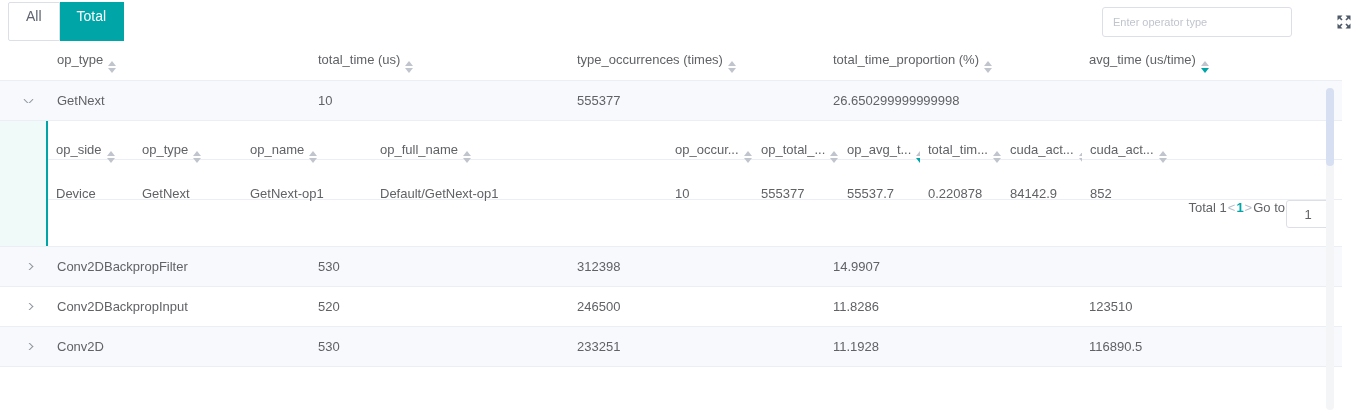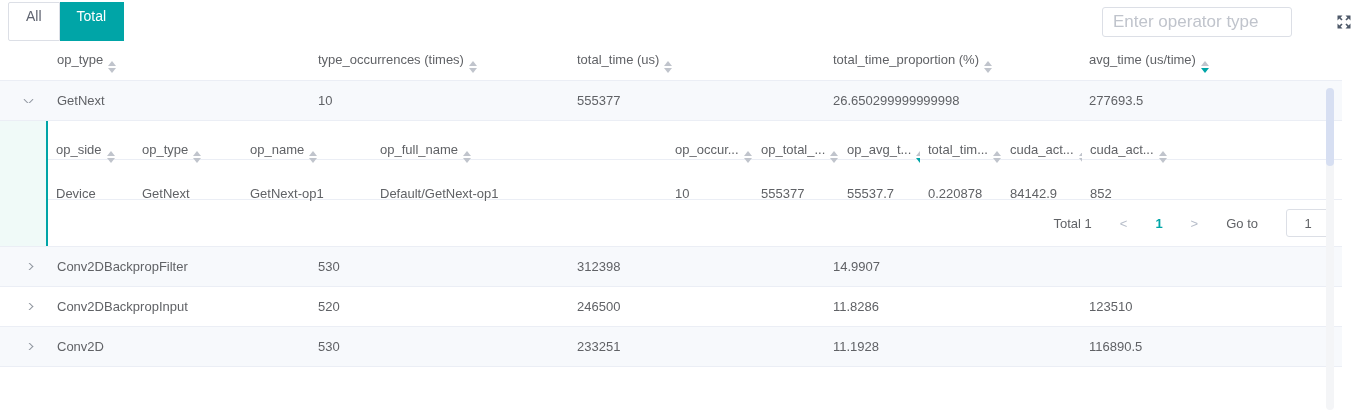--- a/index.html
+++ b/index.html
@@ -8,21 +8,21 @@
   .page { position:relative; width:1366px; height:414px; }
 
   
   .topbar { display:flex; align-items:center; padding:7px 14px 0 8px; height:36px; }
   .tabgroup { display:inline-flex; }
   .tab { height:39px; line-height:26px; padding:0 17px; font-size:14px; cursor:pointer; }
   .tab-all { border:1px solid #dcdfe6; border-radius:2px 0 0 2px; background:#fff; color:#5f6470; }
   .tab-type { background:#00a5a7; color:#fff; border:1px solid #00a5a7; border-left:none; }
   .spacer { flex:1; }
   .search-input { width:190px; height:30px; border:1px solid #dcdfe6; border-radius:3px;
-                  padding:0 10px; font-size:17px; color:#606266; margin-right:44px; outline:none;
+                  padding:0 10px; font-size:11px; color:#606266; margin-right:44px; outline:none;
                   font-family:"Liberation Sans", sans-serif; }
   .search-input::placeholder { color:#c0c4cc; }
   .fs-icon { width:16px; height:16px; cursor:pointer; }
 
   
   .table { width:1342px; margin-top:12px; font-size:13px; }
   .mrow { display:grid; grid-template-columns:47px 261px 259px 256px 256px 1fr;
           align-items:center; border-bottom:1px solid #ebeef5; }
   .mhead { height:33px; }
   .mbody { height:40px; }
@@ -46,22 +46,22 @@
   .expanded { display:flex; border-bottom:1px solid #ebeef5; }
   .mint { width:46px; background:#f0faf8; }
   .nested { flex:1; border-left:2px solid #00a5a7; }
   .nrow { display:grid; grid-template-columns:86px 108px 130px 295px 86px 86px 81px 82px 80px 98px;
           align-items:center; border-bottom:1px solid #ebeef5; }
   .nhead { height:39px; }
   .nbody { height:40px; }
   .ncell { padding-left:8px; white-space:nowrap; overflow:hidden;margin-top:28px; }
 
   
-  .pager { height:46px; display:flex; align-items:center; justify-content:flex-end;
-           gap:28px; padding-right:12px; font-size:13px; }
+  .pager { height:46px; display:flex; align-items:flex-start; justify-content:flex-end;
+           gap:1px; padding-right:12px; font-size:13px; }
   .pg-arrow { color:#b6bdc9; font-size:13px; cursor:pointer; }
   .pg-cur { color:#00a5a7; font-weight:bold; cursor:pointer; }
   .goto-input { width:44px; height:28px; border:1px solid #dcdfe6; border-radius:3px;
                 text-align:center; font-size:13px; color:#606266; outline:none;
                 font-family:"Liberation Sans", sans-serif; }
 
   
   .sb-track { position:absolute; left:1326px; top:88px; width:8px; height:322px;
               background:#f4f5f7; border-radius:4px; }
   .sb-thumb { width:8px; height:78px; background:#d7dff2; border-radius:4px; cursor:pointer; }
@@ -90,27 +90,27 @@
 
     <div class="mrow mhead">
       <div class="cell"></div>
       <div class="cell">
         <span>op_type</span><span class="sortwrap">
             <i class="car-up"></i>
             <i class="car-dn"></i>
           </span>
       </div>
       <div class="cell">
+        <span>total_time (us)</span><span class="sortwrap">
+            <i class="car-up"></i>
+            <i class="car-dn"></i>
+          </span>
+      </div>
+      <div class="cell">
         <span>type_occurrences (times)</span><span class="sortwrap">
-            <i class="car-up"></i>
-            <i class="car-dn"></i>
-          </span>
-      </div>
-      <div class="cell">
-        <span>total_time (us)</span><span class="sortwrap">
             <i class="car-up"></i>
             <i class="car-dn"></i>
           </span>
       </div>
       <div class="cell">
         <span>total_time_proportion (%)</span><span class="sortwrap">
             <i class="car-up"></i>
             <i class="car-dn"></i>
           </span>
       </div>
@@ -123,21 +123,20 @@
     </div>
 
     <div class="mrow mbody striped">
       <div class="cell ctr">
           <span class="chev down"></span>
         </div>
       <div class="cell">GetNext</div>
       <div class="cell">10</div>
       <div class="cell">555377</div>
       <div class="cell">26.650299999999998</div>
-      <div class="cell">277693.5</div>
     </div>
 
     <div class="expanded">
       <div class="mint"></div>
       <div class="nested">
 
         <div class="nrow nhead">
           <div class="ncell"><span>op_side</span><span class="sortwrap">
                 <i class="car-up"></i>
                 <i class="car-dn"></i>

